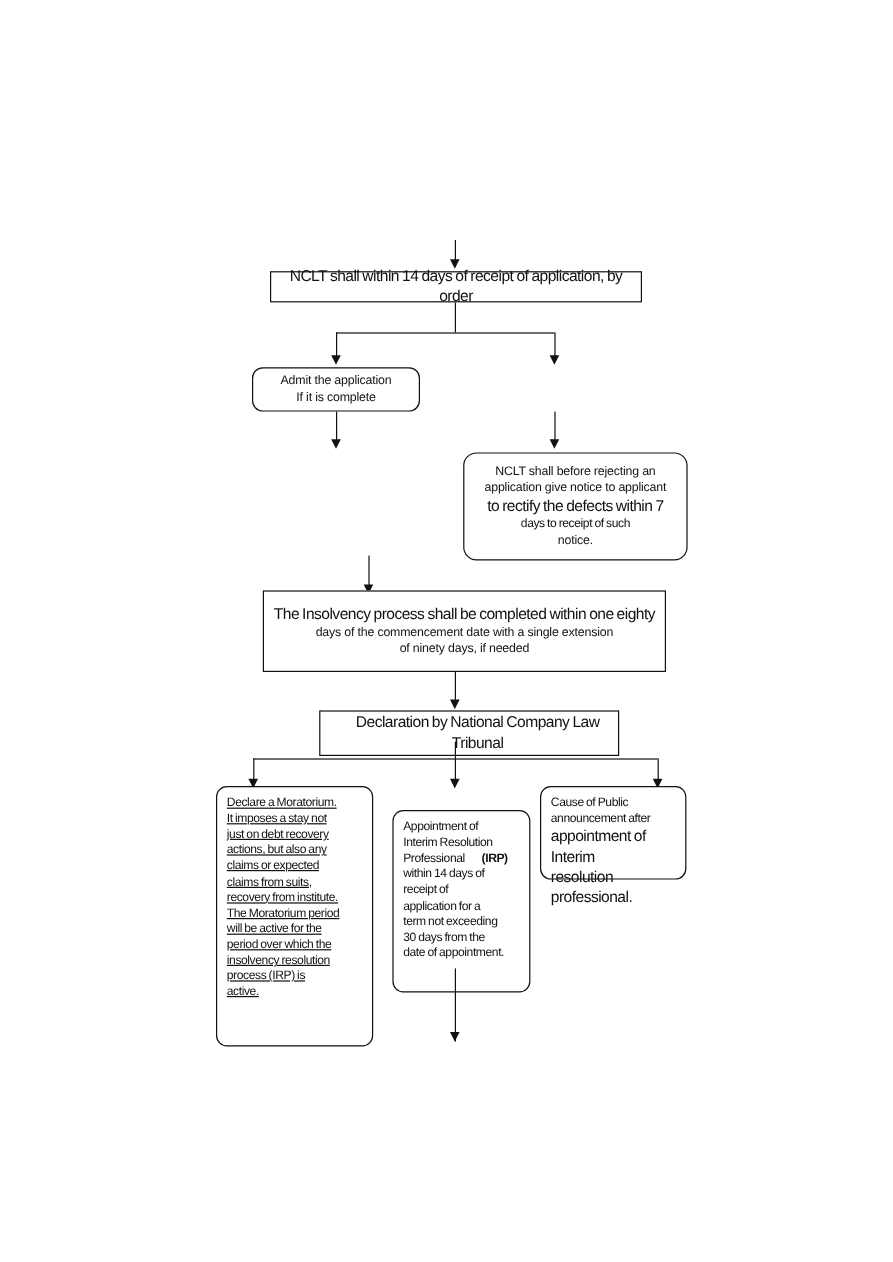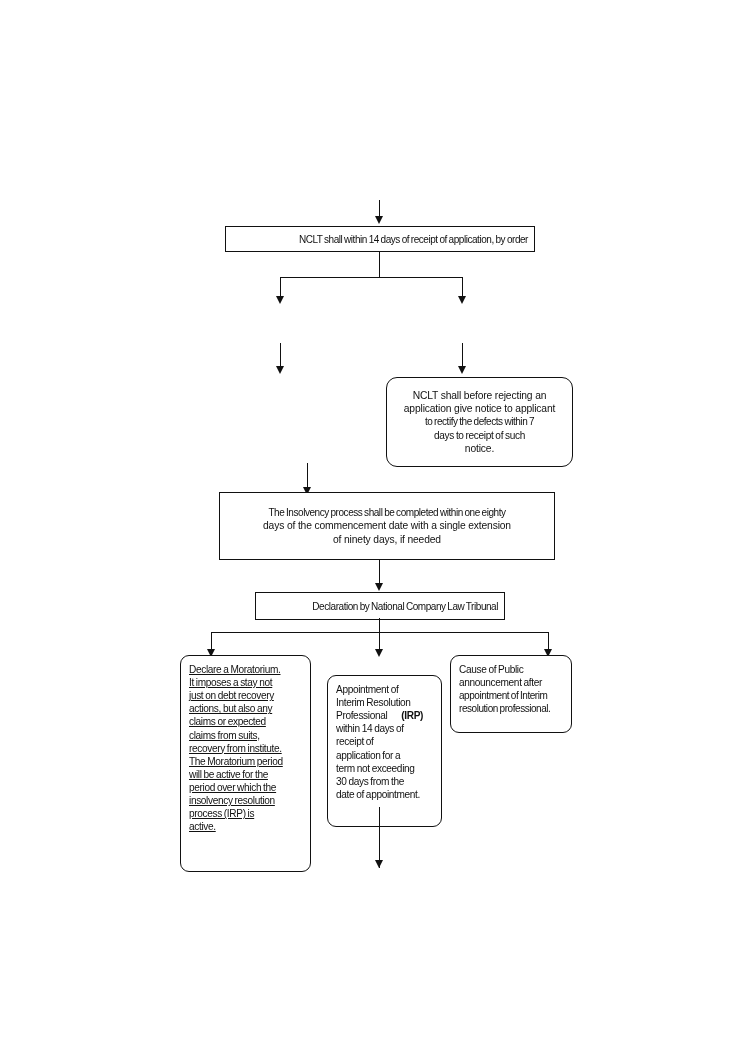--- a/index.html
+++ b/index.html
@@ -34,24 +34,23 @@
     line-height: 1.30;
     padding: 4px 6px;
   }
   .node.sharp { border-radius: 0; }
   .node.round { border-radius: 9px; }
   .node.round-lg { border-radius: 11px; }
   .node .txt { display: block; width: 100%; }
 
   
   .t-condensed {
-    font-size: 10px;
+    font-size: 13px;
     letter-spacing: -0.45px;
     word-spacing: -0.6px;
-    text-align: right;
   }
   .t-normal {
     font-size: 10.3px;
     letter-spacing: -0.15px;
   }
   .t-tight {
     font-size: 10.1px;
     letter-spacing: -0.35px;
     word-spacing: -0.5px;
   }
@@ -99,20 +98,26 @@
     <span class="txt">NCLT shall within 14 days of receipt of application, by order</span>
   </div>
 
   <div class="vline" style="left:379px; top:252px; height:25px;"></div>
   <div class="hline" style="left:280px; top:277px; width:182px;"></div>
   <div class="vline" style="left:280px; top:277px; height:22px;"></div>
   <div class="arrowhead" style="left:275.5px; top:296px;"></div>
   <div class="vline" style="left:462px; top:277px; height:22px;"></div>
   <div class="arrowhead" style="left:457.5px; top:296px;"></div>
 
+  <div class="node round t-normal" style="left:210px; top:306px; width:140px; height:37px;">
+    <span class="txt">
+      <span>Admit the application</span><br>
+      <span>If it is complete</span>
+    </span>
+  </div>
 
 
   <div class="vline" style="left:280px; top:343px; height:26px;"></div>
   <div class="arrowhead" style="left:275.5px; top:366px;"></div>
   <div class="vline" style="left:462px; top:343px; height:26px;"></div>
   <div class="arrowhead" style="left:457.5px; top:366px;"></div>
 
 
   <div class="node round-lg t-normal" style="left:386px; top:377px; width:187px; height:90px;">
     <span class="txt">
@@ -131,21 +136,21 @@
     <span class="txt">
       <span class="t-condensed">The Insolvency process shall be completed within one eighty</span><br>
       <span>days of the commencement date with a single extension</span><br>
       <span>of ninety days, if needed</span>
     </span>
   </div>
 
   <div class="vline" style="left:379px; top:560px; height:26px;"></div>
   <div class="arrowhead" style="left:374.5px; top:583px;"></div>
 
-  <div class="node sharp t-condensed" style="left:255px; top:592px; width:250px; height:28px;padding-left:20px;">
+  <div class="node sharp t-condensed" style="left:266px; top:592px; width:250px; height:38px;padding-left:20px;">
     <span class="txt">Declaration by National Company Law Tribunal</span>
   </div>
 
   <div class="vline" style="left:379px; top:618px; height:14px;"></div>
   <div class="hline" style="left:211px; top:632px; width:337px;"></div>
   <div class="vline" style="left:211px; top:632px; height:20px;"></div>
   <div class="arrowhead" style="left:206.5px; top:649px;"></div>
   <div class="vline" style="left:379px; top:632px; height:20px;"></div>
   <div class="arrowhead" style="left:374.5px; top:649px;"></div>
   <div class="vline" style="left:548px; top:632px; height:20px;"></div>

